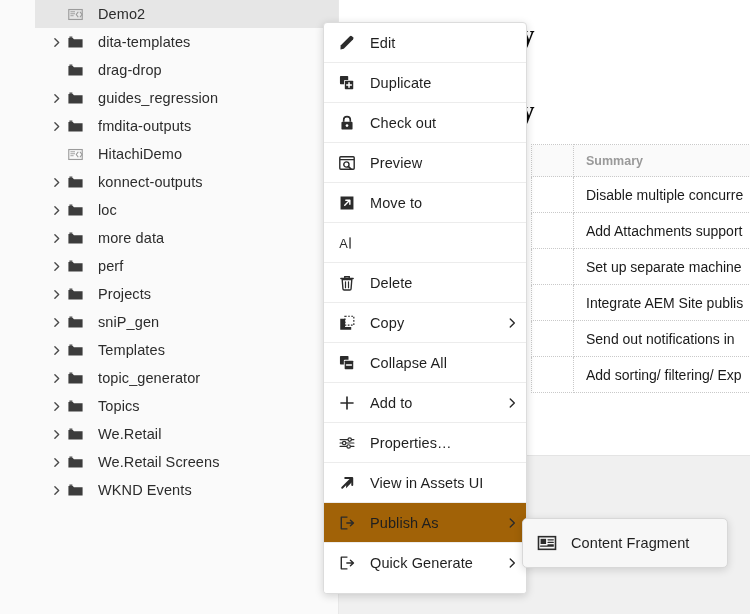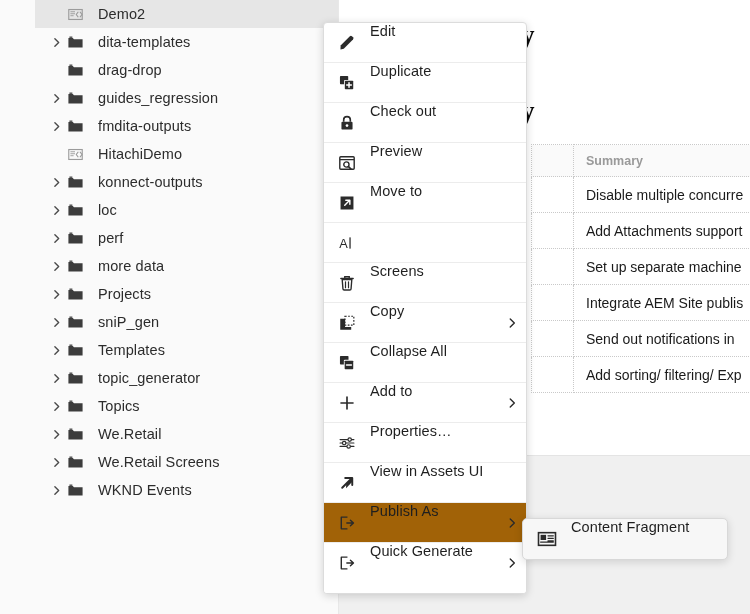--- a/index.html
+++ b/index.html
@@ -137,20 +137,21 @@
     border: 1px solid #dcdcdc;
     border-radius: 4px;
     box-shadow: 0 2px 8px rgba(0,0,0,0.16);
     overflow: hidden;
     z-index: 50;
   }
   .menu-item {
     position: relative;
     height: 40px;
     display: flex;
+    align-items: center;
     border-bottom: 1px solid #ececec;
     box-sizing: border-box;
     cursor: default;
   }
   .menu-item:last-child { border-bottom: none; }
   .menu-item.highlighted { background: #a16207; }
   .menu-icon {
     width: 46px;
     flex: 0 0 46px;
     display: flex;
@@ -187,21 +188,21 @@
     top: 518px;
     width: 204px;
     background: #f7f7f7;
     border: 1px solid #d8d8d8;
     border-radius: 5px;
     box-shadow: 0 2px 8px rgba(0,0,0,0.14);
     z-index: 60;
     overflow: hidden;
   }
   #submenu .menu-item {
-    height: 40px;
+    height: 48px;
     border-bottom: none;
     background: transparent;
   }
   #submenu .menu-icon { width: 48px; flex: 0 0 48px; }
   #submenu .menu-label { font-size: 14.5px; }
 </style>
 </head>
 <body>
 
 <div id="content">
@@ -358,35 +359,35 @@
         <svg width="13" height="13" viewBox="0 0 24 24">
           <path d="M9 5l7 7-7 7" fill="none" stroke="#4b4b4b" stroke-width="2.6" stroke-linecap="round" stroke-linejoin="round"></path>
         </svg>
       </span>
       <span class="node-icon">
         <svg width="17" height="17" viewBox="0 0 24 24">
           <path d="M2 5.5h6.2l1.6 1.9H22V19H2z" fill="#3c3c3c"></path>
           <rect x="3.4" y="3.6" width="4.2" height="1.8" fill="#3c3c3c"></rect>
         </svg>
       </span>
+      <span class="node-label">more data</span>
+    </div>
+    <div class="tree-row">
+      <span class="twisty">
+        <svg width="13" height="13" viewBox="0 0 24 24">
+          <path d="M9 5l7 7-7 7" fill="none" stroke="#4b4b4b" stroke-width="2.6" stroke-linecap="round" stroke-linejoin="round"></path>
+        </svg>
+      </span>
+      <span class="node-icon">
+        <svg width="17" height="17" viewBox="0 0 24 24">
+          <path d="M2 5.5h6.2l1.6 1.9H22V19H2z" fill="#3c3c3c"></path>
+          <rect x="3.4" y="3.6" width="4.2" height="1.8" fill="#3c3c3c"></rect>
+        </svg>
+      </span>
       <span class="node-label">perf</span>
-    </div>
-    <div class="tree-row">
-      <span class="twisty">
-        <svg width="13" height="13" viewBox="0 0 24 24">
-          <path d="M9 5l7 7-7 7" fill="none" stroke="#4b4b4b" stroke-width="2.6" stroke-linecap="round" stroke-linejoin="round"></path>
-        </svg>
-      </span>
-      <span class="node-icon">
-        <svg width="17" height="17" viewBox="0 0 24 24">
-          <path d="M2 5.5h6.2l1.6 1.9H22V19H2z" fill="#3c3c3c"></path>
-          <rect x="3.4" y="3.6" width="4.2" height="1.8" fill="#3c3c3c"></rect>
-        </svg>
-      </span>
-      <span class="node-label">more data</span>
     </div>
     <div class="tree-row">
       <span class="twisty">
         <svg width="13" height="13" viewBox="0 0 24 24">
           <path d="M9 5l7 7-7 7" fill="none" stroke="#4b4b4b" stroke-width="2.6" stroke-linecap="round" stroke-linejoin="round"></path>
         </svg>
       </span>
       <span class="node-icon">
         <svg width="17" height="17" viewBox="0 0 24 24">
           <path d="M2 5.5h6.2l1.6 1.9H22V19H2z" fill="#3c3c3c"></path>
@@ -562,21 +563,21 @@
       </div>
       <div class="menu-item">
         <span class="menu-icon">
           <svg width="18" height="18" viewBox="0 0 24 24">
             <path d="M3.8 5.9h16.4" stroke="#2b2b2b" stroke-width="2" stroke-linecap="round"></path>
             <path d="M9 5.4V3.6h6v1.8" fill="none" stroke="#2b2b2b" stroke-width="1.8"></path>
             <path d="M5.6 7.4h12.8l-1 12.4a1.6 1.6 0 0 1-1.6 1.5H8.2a1.6 1.6 0 0 1-1.6-1.5z" fill="none" stroke="#2b2b2b" stroke-width="1.8"></path>
             <path d="M10 10.3v8M14 10.3v8" stroke="#2b2b2b" stroke-width="1.6" stroke-linecap="round"></path>
           </svg>
         </span>
-        <span class="menu-label">Screens</span>
+        <span class="menu-label">Delete</span>
         <span class="menu-arrow hidden"></span>
       </div>
       <div class="menu-item">
         <span class="menu-icon">
           <svg width="18" height="18" viewBox="0 0 24 24">
             <path d="M3 6.4h6.4v10.8h8.2V21H3z" fill="#2b2b2b"></path>
             <rect x="9.3" y="3" width="11.8" height="11.8" fill="none" stroke="#2b2b2b" stroke-width="1.6" stroke-dasharray="2.3 1.9"></rect>
           </svg>
         </span>
         <span class="menu-label">Copy</span>

